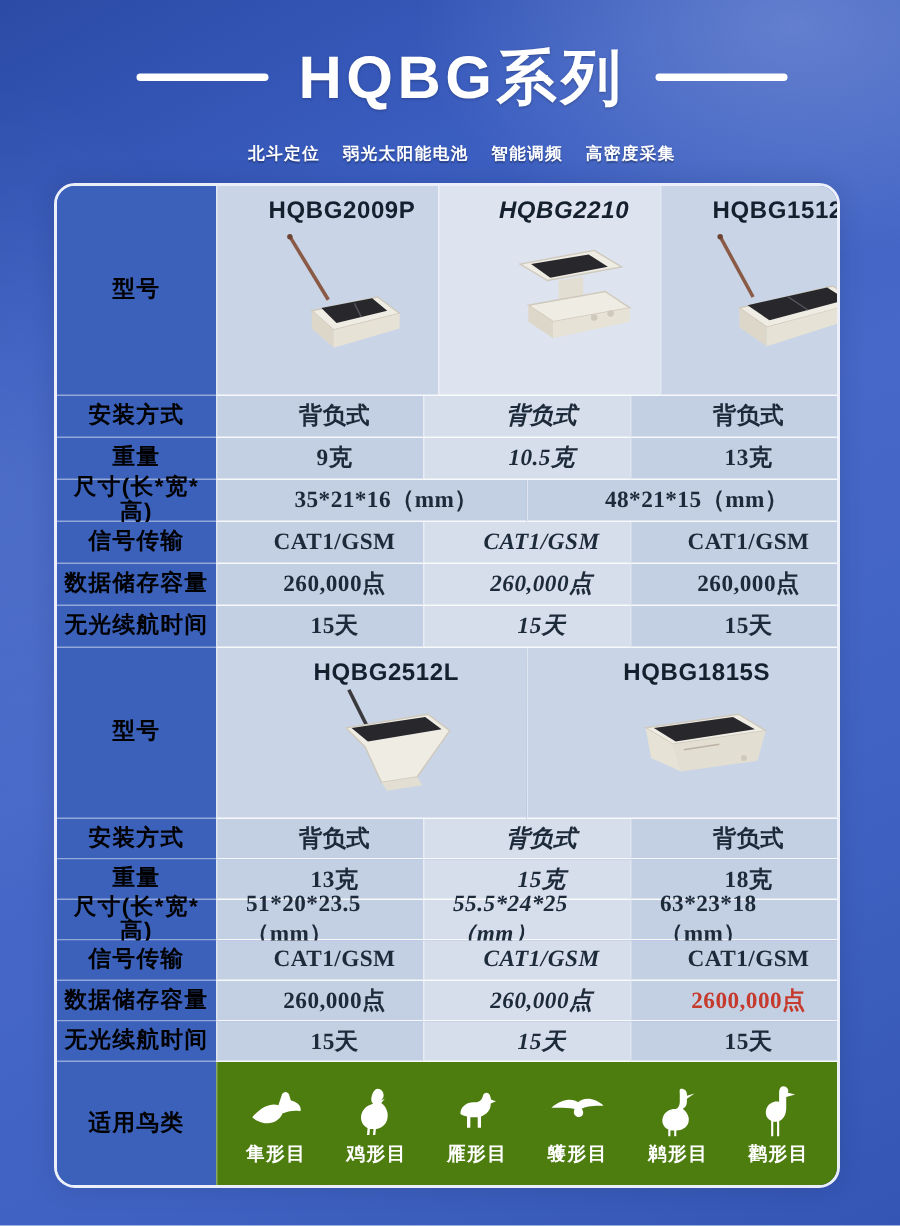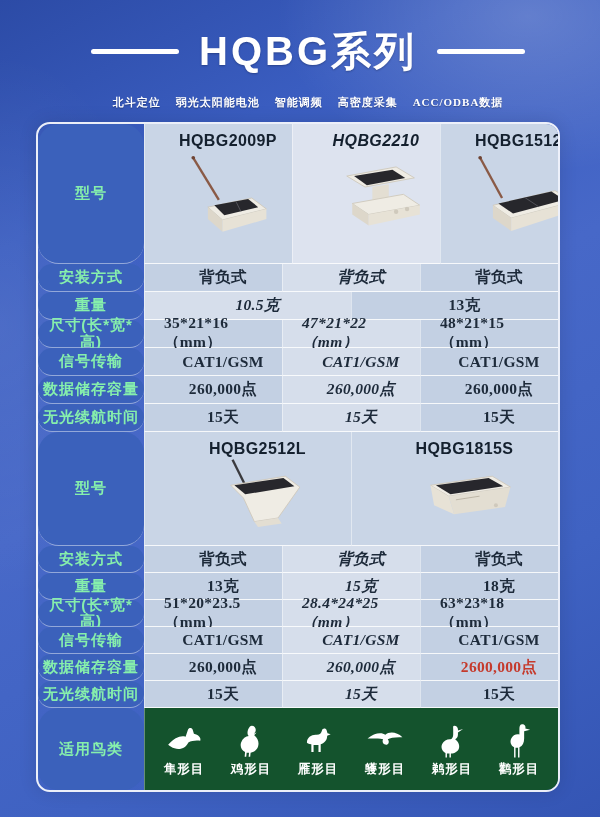--- a/index.html
+++ b/index.html
@@ -32,24 +32,24 @@
 
   
   .spec-table {
     position:absolute; left:36px; top:122px; width:524px; height:670px;
     border:2px solid rgba(255,255,255,.9); border-radius:14px; overflow:hidden;
     display:flex; flex-direction:column;
     box-shadow:0 0 18px rgba(0,0,0,.12);
   }
   .row { display:flex; width:100%; }
   .label-cell {
-    width:106px; flex:0 0 106px; background:#3b61bb; color:#86efac;
+    width:106px; flex:0 0 106px; background:#3b61bb; color:#000000;
     display:flex; align-items:center; justify-content:center; text-align:center;
     font-size:15px; font-weight:bold; letter-spacing:1px; line-height:1.1;
-    border-bottom:1px solid rgba(255,255,255,.45); padding:0 3px;border-radius:21px;
+    border-bottom:1px solid rgba(255,255,255,.45); padding:0 3px;
   }
   .data-cell {
     flex:1 1 0; display:flex; align-items:center; justify-content:center;
     background:#c3d0e3; color:#1d2a3a;
     font-family:"Liberation Serif", serif; font-size:15.5px; font-weight:600;
     border-bottom:1px solid rgba(255,255,255,.85);
     border-left:1px solid rgba(255,255,255,.45);
     letter-spacing:.3px;
     padding-left:19px;
   }
@@ -64,21 +64,21 @@
   }
   .model-row .data-cell.col2, .model-row-s2 .data-cell.col2 { background:#dde3ef; }
   .model-name { font-family:"Liberation Sans", sans-serif; font-size:16px; font-weight:bold; color:#14202e; letter-spacing:.4px; }
   .device { width:128px; height:96px; }
   .model-row-s2 .device { width:128px; height:80px; }
 
   
   .birds-row { height:82px; flex:1 1 auto; }
   .birds-row .label-cell { border-bottom:none; }
   .birds-area {
-    flex:1; background:#14532d; display:flex; align-items:center; justify-content:space-evenly;
+    flex:1; background:#4d7c0f; display:flex; align-items:center; justify-content:space-evenly;
     border-left:1px solid rgba(255,255,255,.35); padding:0 4px;
   }
   .bird-item { display:flex; flex-direction:column; align-items:center; gap:2px; width:64px; }
   .bird-item svg { width:38px; height:38px; }
   .bird-label { color:#fff; font-size:12.5px; font-weight:bold; letter-spacing:1px; white-space:nowrap; }
 
   .red-value { font-weight:bold; }
 </style>
 </head>
 <body>
@@ -89,21 +89,20 @@
   <div class="title-row">
     <span class="title-dash"></span>
     <span class="page-title">HQBG系列</span>
     <span class="title-dash"></span>
   </div>
   <div class="features">
     <span>北斗定位</span>
     <span>弱光太阳能电池</span>
     <span>智能调频</span>
     <span>高密度采集</span>
-    <span>ACC/ODBA数据</span>
   </div>
 </div>
 
 <div class="spec-table">
 
   <div class="row model-row">
     <div class="label-cell">型号</div>
     <div class="data-cell">
       <span class="model-name">HQBG2009P</span>
       <svg class="device" viewBox="0 0 140 100">
@@ -144,27 +143,27 @@
   </div>
 
   <div class="row spec-row">
     <div class="label-cell">安装方式</div>
     <div class="data-cell">背负式</div>
     <div class="data-cell col2">背负式</div>
     <div class="data-cell">背负式</div>
   </div>
   <div class="row spec-row">
     <div class="label-cell">重量</div>
+    <div class="data-cell">9克</div>
     <div class="data-cell col2">10.5克</div>
     <div class="data-cell">13克</div>
   </div>
   <div class="row spec-row">
     <div class="label-cell">尺寸(长*宽*高)</div>
     <div class="data-cell">35*21*16（mm）</div>
-    <div class="data-cell col2">47*21*22（mm）</div>
     <div class="data-cell">48*21*15（mm）</div>
   </div>
   <div class="row spec-row">
     <div class="label-cell">信号传输</div>
     <div class="data-cell">CAT1/GSM</div>
     <div class="data-cell col2">CAT1/GSM</div>
     <div class="data-cell">CAT1/GSM</div>
   </div>
   <div class="row spec-row">
     <div class="label-cell">数据储存容量</div>
@@ -211,21 +210,21 @@
   </div>
   <div class="row spec-row-s2">
     <div class="label-cell">重量</div>
     <div class="data-cell">13克</div>
     <div class="data-cell col2">15克</div>
     <div class="data-cell">18克</div>
   </div>
   <div class="row spec-row-s2">
     <div class="label-cell">尺寸(长*宽*高)</div>
     <div class="data-cell">51*20*23.5（mm）</div>
-    <div class="data-cell col2">28.4*24*25（mm）</div>
+    <div class="data-cell col2">55.5*24*25（mm）</div>
     <div class="data-cell">63*23*18（mm）</div>
   </div>
   <div class="row spec-row-s2">
     <div class="label-cell">信号传输</div>
     <div class="data-cell">CAT1/GSM</div>
     <div class="data-cell col2">CAT1/GSM</div>
     <div class="data-cell">CAT1/GSM</div>
   </div>
   <div class="row spec-row-s2">
     <div class="label-cell">数据储存容量</div>

